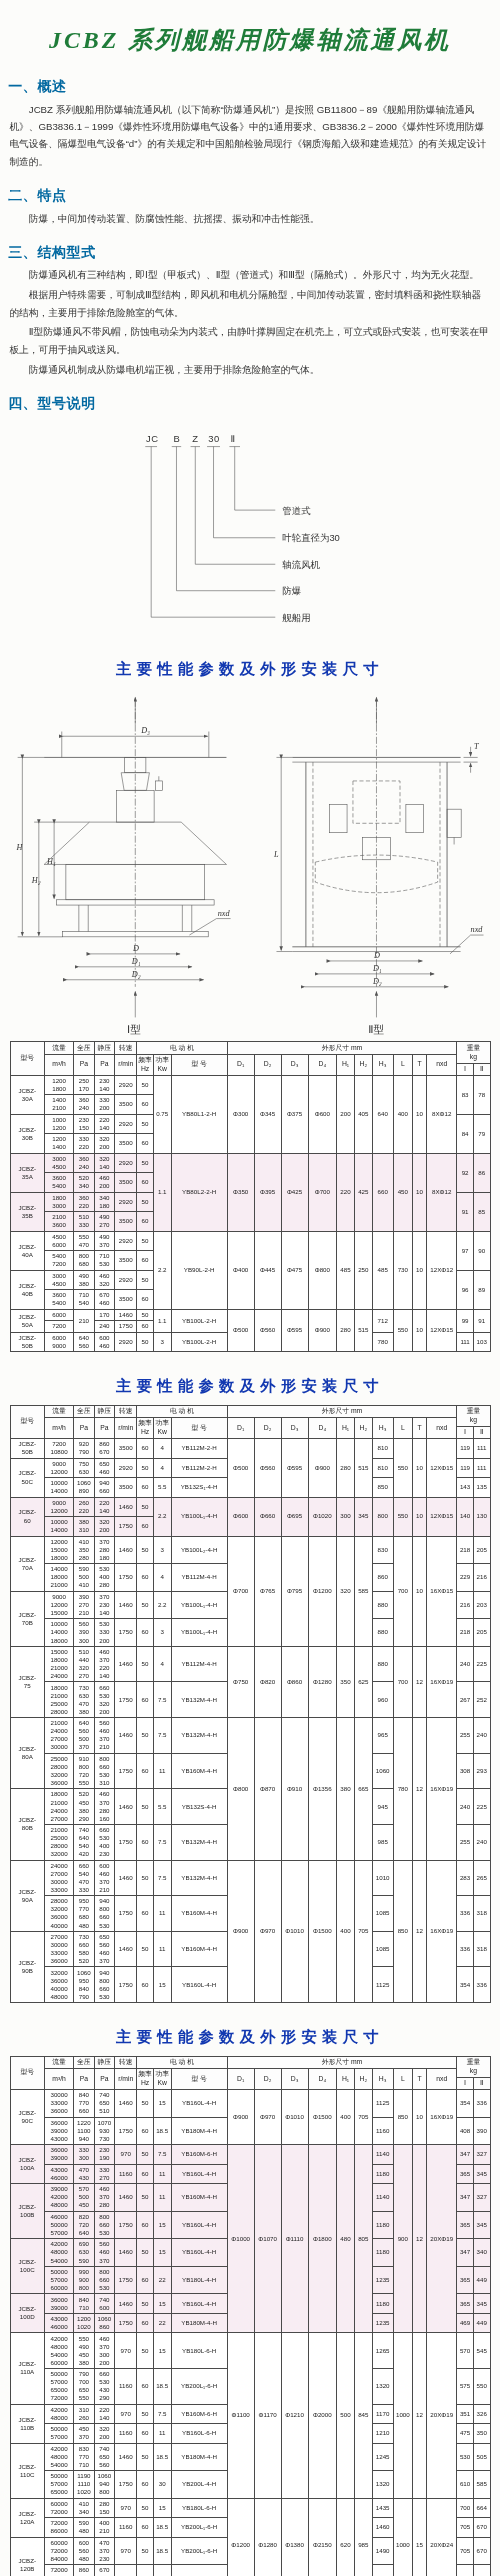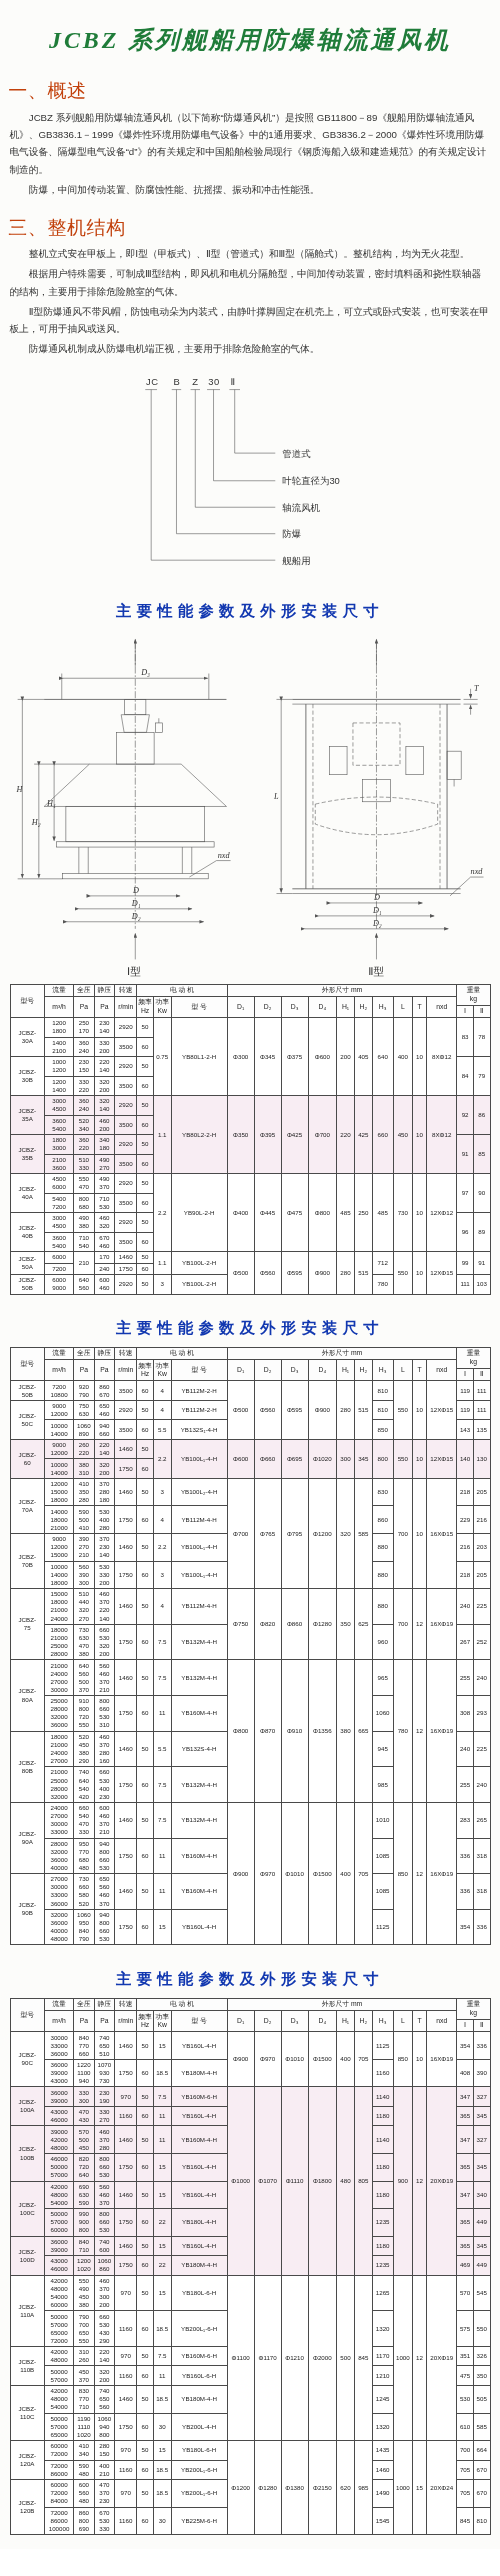--- a/index.html
+++ b/index.html
@@ -1,19 +1,19 @@
 <!DOCTYPE html>
 <html style="font-size:9.4px"><head>
 <meta charset="utf-8">
 <style>
   html,body{margin:0;padding:0;background:#ffffff;}
   .page{width:500px;background:#fcfcfa;font-family:"Liberation Sans",sans-serif;color:#222;padding-bottom:14px;}
   h1.title{font-family:"Liberation Serif",serif;font-style:italic;font-weight:bold;color:#1f7c39;
     text-align:center;font-size:24px;letter-spacing:2.9px;margin:0;padding:23.5px 0 5.9px;}
-  h2.sec{color:#c2410c;font-size:19px;font-weight:normal;margin:16.5px 0 4.7px 8.2px;letter-spacing:0.6px;}
+  h2.sec{color:#0369a1;font-size:14px;font-weight:bold;margin:16.5px 0 4.7px 8.2px;letter-spacing:0.6px;}
   p.body{font-size:9.7px;line-height:1.8;margin:2.4px 9.4px;text-indent:2em;color:#333;}
   .perf-head{color:#1238b0;text-align:center;font-size:15.3px;font-weight:bold;letter-spacing:5.3px;margin:23.5px 0 8.2px;}
   svg{display:block;margin:0 auto;}
   svg text{font-family:"Liberation Sans",sans-serif;fill:#333;}
   svg text.dim{font-family:"Liberation Serif",serif;font-style:italic;font-size:14px;}
   svg text.code{font-size:16px;letter-spacing:1px;}
   svg text.lbl{font-size:16px;}
   svg text.typ{font-size:18px;}
   .ln{stroke:#555;stroke-width:1;fill:none;}
   .ln2{stroke:#555;stroke-width:1.4;fill:none;}
@@ -28,28 +28,30 @@
 </head>
 <body>
 
 <div class="page">
 
   <h1 class="title">JCBZ 系列舰船用防爆轴流通风机</h1>
 
   <h2 class="sec">一、概述</h2>
   <p class="body">JCBZ 系列舰船用防爆轴流通风机（以下简称“防爆通风机”）是按照 GB11800－89《舰船用防爆轴流通风机》、GB3836.1－1999《爆炸性环境用防爆电气设备》中的1通用要求、GB3836.2－2000《爆炸性环境用防爆电气设备、隔爆型电气设备“d”》的有关规定和中国船舶检验局现行《钢质海船入级和建造规范》的有关规定设计制造的。</p>
 
+  <h2 class="sec">二、特点</h2>
   <p class="body">防爆，中间加传动装置、防腐蚀性能、抗摇摆、振动和冲击性能强。</p>
 
-  <h2 class="sec">三、整机结构</h2>
-  <p class="body">整机立式安在甲板上，即Ⅰ型（甲板式）、Ⅱ型（管道式）和Ⅲ型（隔舱式）。整机结构，均为无火花型。</p>
+  <h2 class="sec">三、结构型式</h2>
+  <p class="body">防爆通风机有三种结构，即Ⅰ型（甲板式）、Ⅱ型（管道式）和Ⅲ型（隔舱式）。外形尺寸，均为无火花型。</p>
   <p class="body">根据用户特殊需要，可制成Ⅲ型结构，即风机和电机分隔舱型，中间加传动装置，密封填料函和挠性联轴器的结构，主要用于排除危险舱室的气体。</p>
   <p class="body">Ⅱ型防爆通风不带风帽，防蚀电动朵为内装式，由静叶撑脚固定在机壳上，可立式或卧式安装，也可安装在甲板上，可用于抽风或送风。</p>
   <p class="body">防爆通风机制成从防爆电机端正视，主要用于排除危险舱室的气体。</p>
 
+  <h2 class="sec">四、型号说明</h2>
 
   <svg width="500" height="218" viewBox="0 0 850 370">
     <g class="ln" stroke="#666">
       <line x1="247" y1="50" x2="267" y2="50"></line>
         <line x1="292" y1="50" x2="308" y2="50"></line>
       <line x1="324" y1="50" x2="340" y2="50"></line>
         <line x1="352" y1="50" x2="374" y2="50"></line>
       <line x1="390" y1="50" x2="408" y2="50"></line>
       <polyline points="399,50 399,158 468,158"></polyline>
       <polyline points="363,50 363,205 468,205"></polyline>

